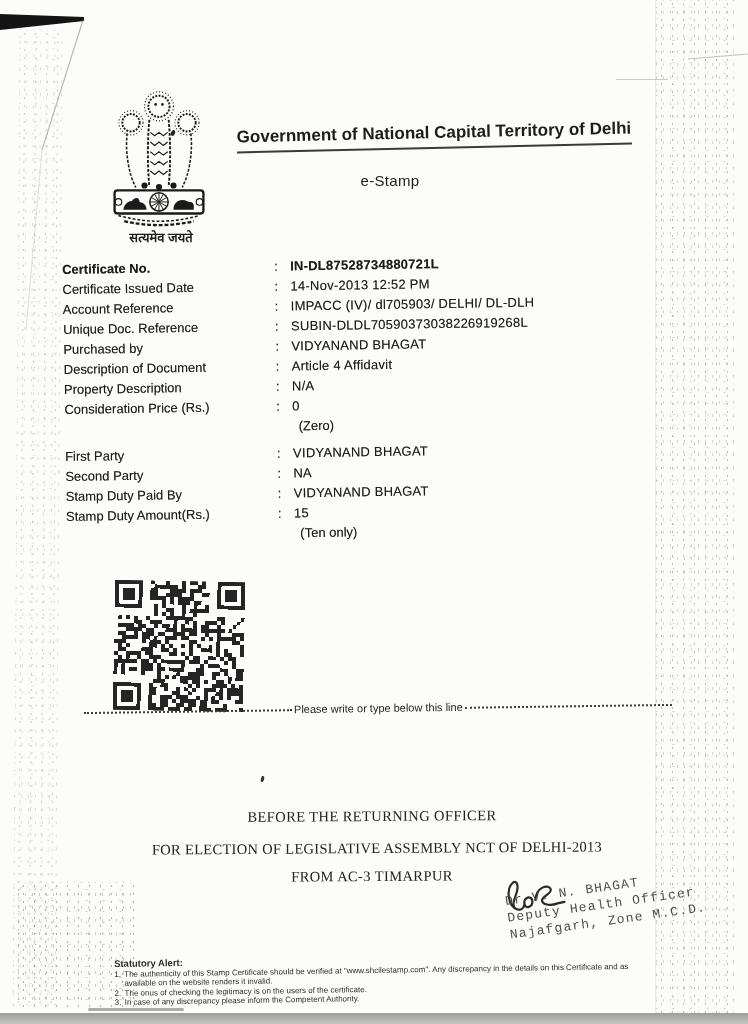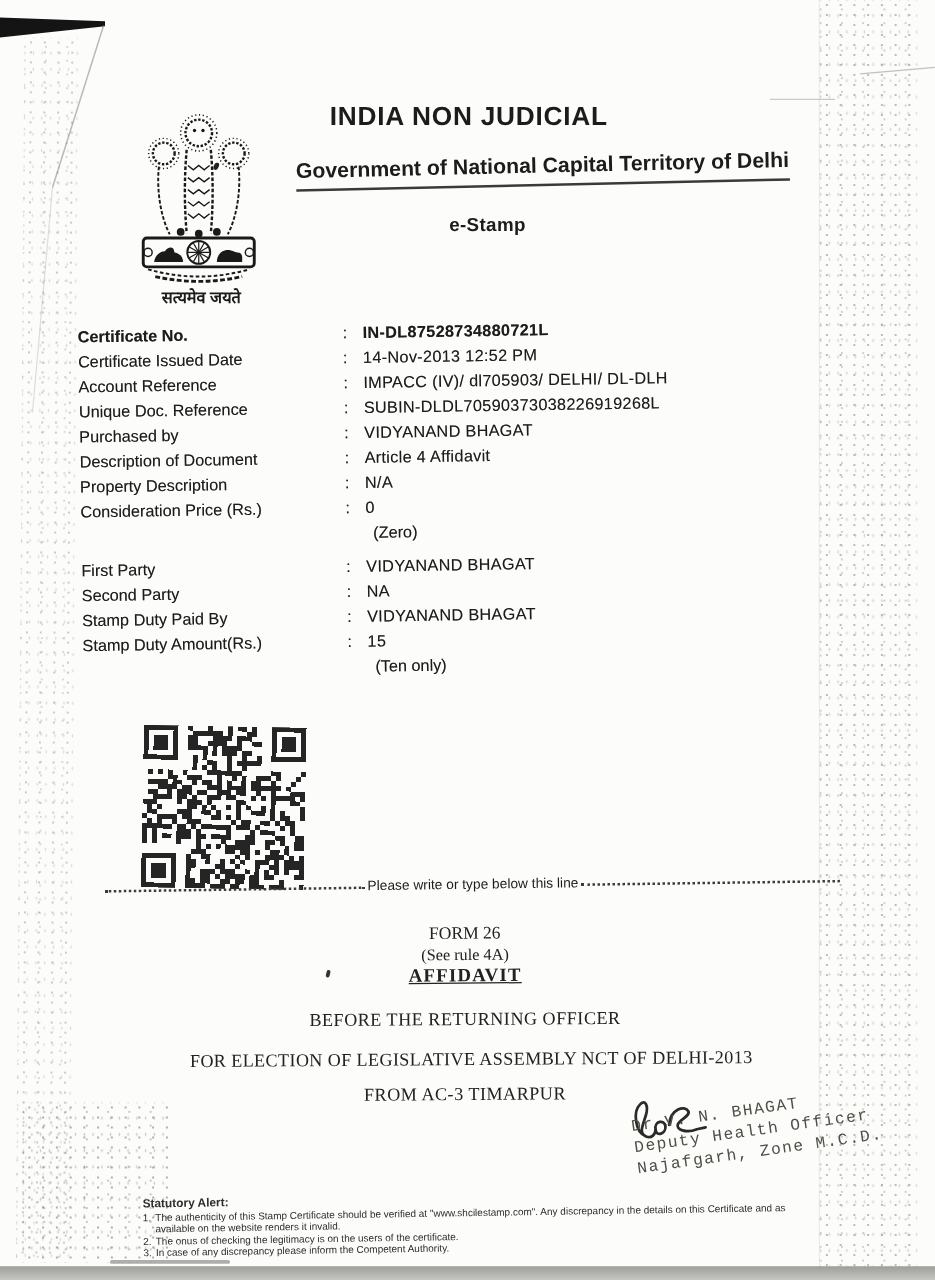--- a/index.html
+++ b/index.html
@@ -25,21 +25,21 @@
   .crease-line-r{position:absolute;left:616px;top:79px;width:52px;height:1px;background:#a8a8a4;opacity:.6;}
   .ink-dot-a{position:absolute;left:171px;top:130px;width:4px;height:6px;background:#222;border-radius:60% 40% 55% 45%;transform:rotate(18deg);}
   .ink-dot-b{position:absolute;left:261px;top:776px;width:3px;height:6px;background:#333;border-radius:2px;transform:rotate(14deg);}
 
   
   .title{position:absolute;left:375px;top:82px;transform:translateX(-50%);
     font-size:21px;font-weight:bold;letter-spacing:.6px;white-space:nowrap;}
   .subtitle{position:absolute;left:434px;top:123px;transform:translateX(-50%) rotate(-1.3deg);
     font-size:17px;font-weight:bold;white-space:nowrap;border-bottom:2px solid #3a3a38;padding-bottom:4px;}
   .estamp{position:absolute;left:390px;top:172px;transform:translateX(-50%);
-    font-size:15px;font-weight:bold;letter-spacing:.3px;}
+    font-size:15px;font-weight:normal;letter-spacing:.3px;}
   .emblem{position:absolute;left:100px;top:88px;width:118px;height:140px;}
   .motto{position:absolute;left:161px;top:228px;transform:translateX(-50%);
     font-size:13px;font-weight:bold;white-space:nowrap;}
 
   
   .details{position:absolute;left:62px;top:262px;width:560px;
     transform:rotate(-.9deg);transform-origin:left top;font-size:13px;
     text-shadow:0 0 .5px rgba(30,30,30,.5);}
   .drow{display:flex;height:20px;align-items:baseline;}
   .drow .lab{width:212px;flex:0 0 212px;}
@@ -99,21 +99,20 @@
   <div class="crease-line-tr"></div>
   <div class="crease-line-r"></div>
   <div class="ink-dot-a"></div>
   <div class="ink-dot-b"></div>
   <svg width="130" height="340" style="position:absolute;left:0;top:0;">
     <polygon points="0,14 84,17 84,21 0,30" fill="#141414"></polygon>
     <line x1="83" y1="20" x2="42" y2="150" stroke="#777" stroke-width="1.2" opacity=".5"></line>
     <line x1="42" y1="150" x2="26" y2="330" stroke="#999" stroke-width="1" opacity=".3"></line>
   </svg>
 
-  <div class="title">INDIA NON JUDICIAL</div>
   <div class="subtitle">Government of National Capital Territory of Delhi</div>
   <div class="estamp">e-Stamp</div>
 
   <svg class="emblem" viewBox="0 0 120 145">
     <g stroke="#1a1a1a" fill="none" stroke-width="2">
       <circle cx="60" cy="19" r="11" stroke-dasharray="2 1.4"></circle>
       <circle cx="60" cy="19" r="15" stroke-width="1.3" stroke-dasharray="1 2.2"></circle>
       <circle cx="31" cy="36" r="9" stroke-dasharray="2 1.4"></circle>
       <circle cx="31" cy="36" r="12.5" stroke-width="1.2" stroke-dasharray="1 2.2"></circle>
       <circle cx="89" cy="36" r="9" stroke-dasharray="2 1.4"></circle>
@@ -240,25 +239,20 @@
       </g>
     </svg>
   </div>
 
   <div class="divider">
     <span class="dots-l"></span>
     <span class="note">Please write or type below this line</span>
     <span class="dots-r"></span>
   </div>
 
-  <div class="formblock serifs">
-    <div class="f1">FORM 26</div>
-    <div class="f2">(See rule 4A)</div>
-    <div class="f3">AFFIDAVIT</div>
-  </div>
   <div class="off1 serifs">BEFORE THE RETURNING OFFICER</div>
   <div class="off2 serifs">FOR ELECTION OF LEGISLATIVE ASSEMBLY NCT OF DELHI-2013</div>
   <div class="off3 serifs">FROM AC-3 TIMARPUR</div>
 
   <svg class="signature" viewBox="0 0 72 44">
     <path d="M18,34 C9,30 9,13 15,8 C19,4 22,9 19,17 C16,25 12,31 18,34 C22,36 26,33 26,28
              M26,29 C25,22 34,21 34,27 C34,33 26,35 26,29
              M37,26 C39,13 51,11 53,16 C55,20 46,22 44,26 C42,30 50,34 59,31 L66,30" fill="none" stroke="#2a2a28" stroke-width="2.2" stroke-linecap="round"></path>
   </svg>
   <div class="stamp">

